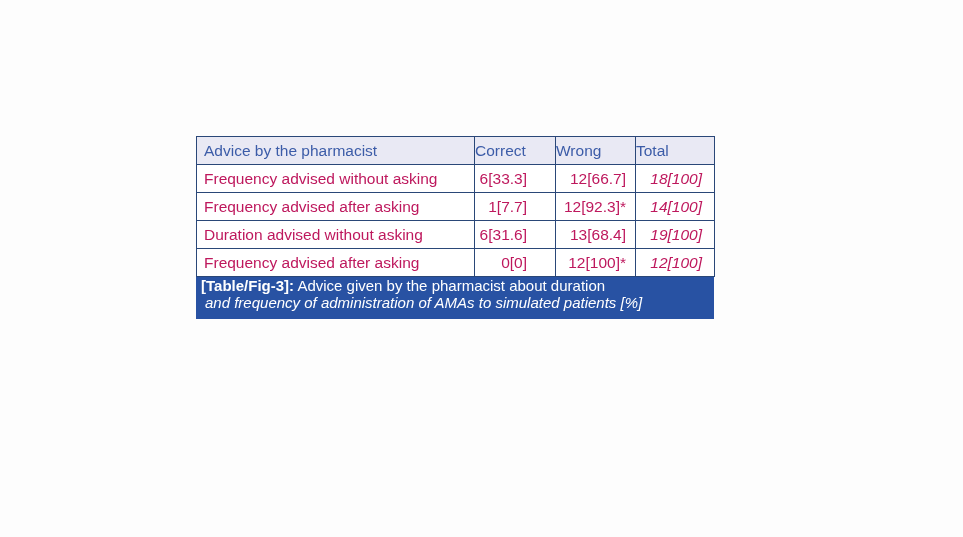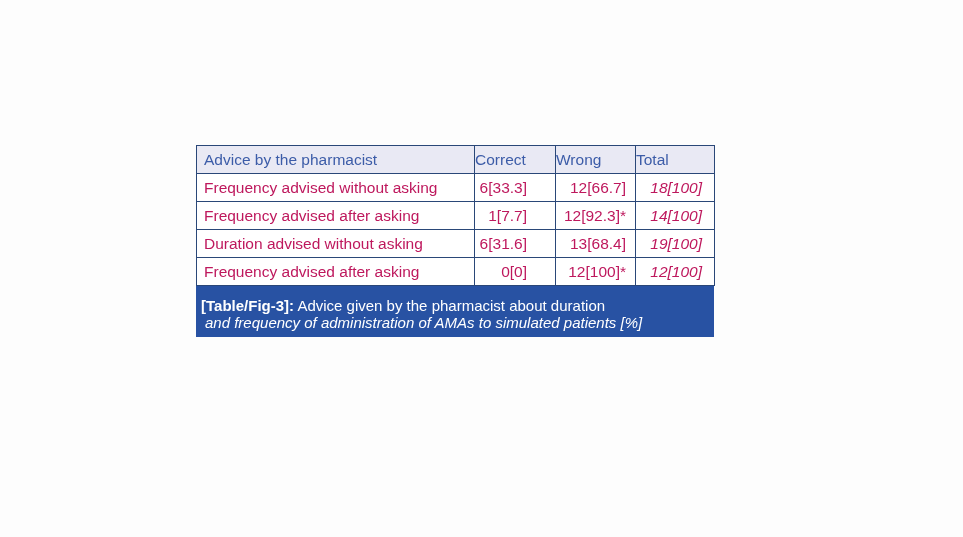--- a/index.html
+++ b/index.html
@@ -10,21 +10,21 @@
     width: 963px;
     height: 537px;
     position: relative;
     background: #fdfdfd;
     font-family: "Liberation Sans", sans-serif;
     overflow: hidden;
   }
   .figure {
     position: absolute;
     left: 196px;
-    top: 145px;
+    top: 136px;
     width: 518px;
   }
   table.advice {
     border-collapse: collapse;
     table-layout: fixed;
     width: 518px;
   }
   table.advice th,
   table.advice td {
     border: 1.5px solid #2a4778;
@@ -52,21 +52,21 @@
   }
   table.advice td.col-correct { padding-right: 28px; }
   table.advice td.col-wrong   { padding-right: 9px;  }
   table.advice td.col-total   { padding-right: 12px; font-style: italic; }
   .caption {
     background: #2852a3;
     color: #ffffff;
     width: 518px;
     box-sizing: border-box;
     min-height: 42px;
-    padding: 12px 6px 6px 5px;
+    padding: 1px 6px 6px 5px;
     font-size: 15px;
     line-height: 16.5px;
   }
   .caption .cap-bold { font-weight: bold; }
   .caption .cap-l2 { padding-left: 4px; font-style: italic; }
 </style>
 </head>
 <body>
 
 <div class="figure">

